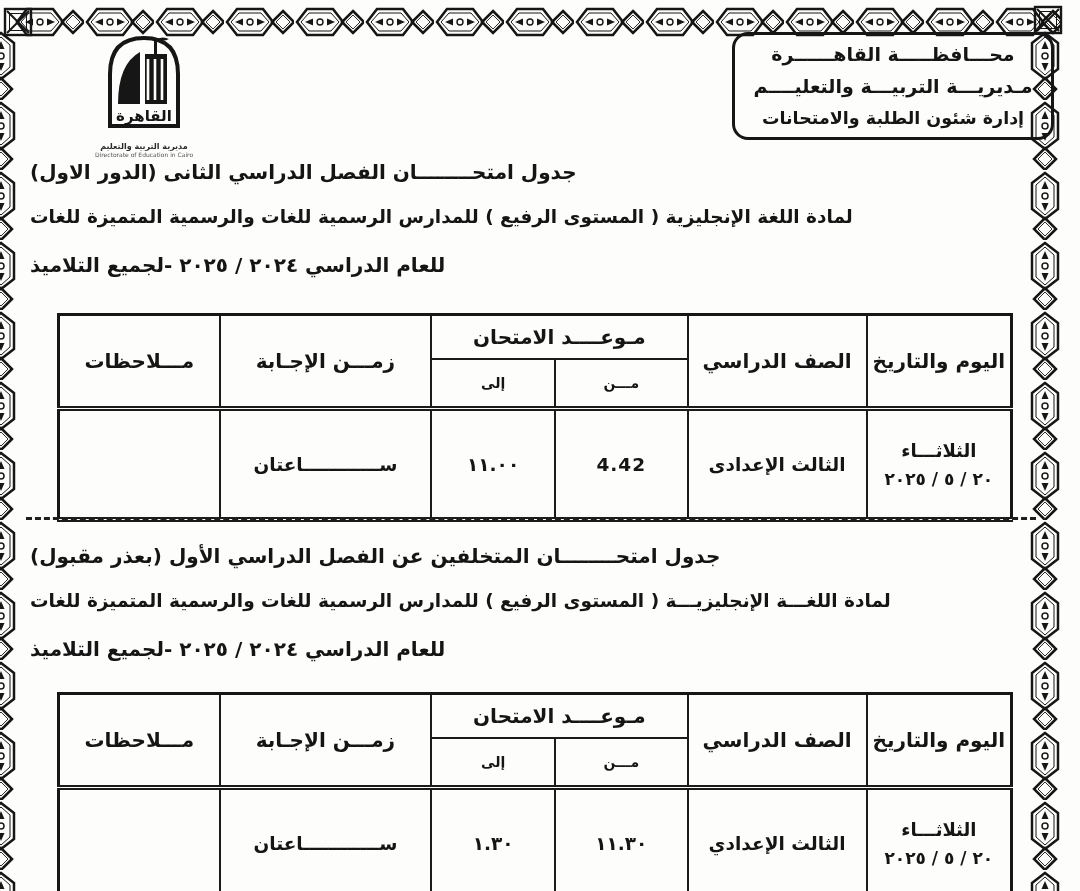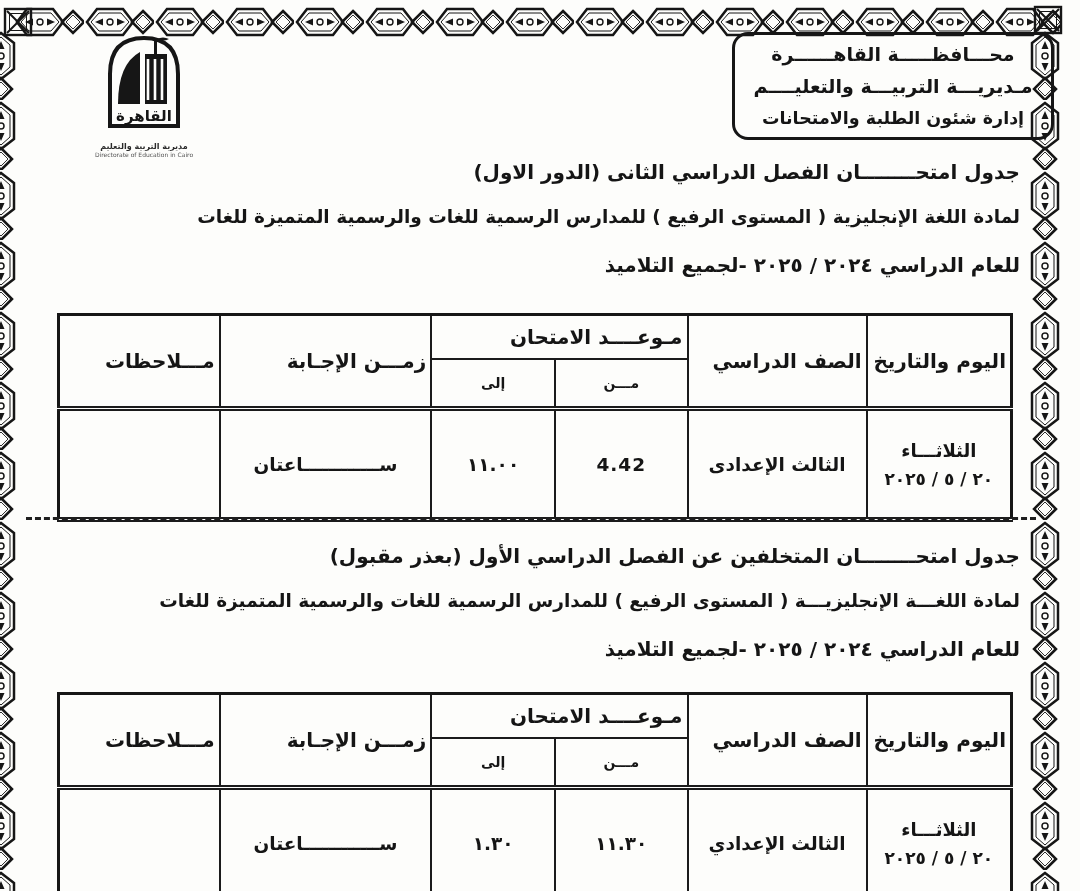--- a/index.html
+++ b/index.html
@@ -23,34 +23,34 @@
     border:3px solid #161616;border-radius:16px;
     display:flex;flex-direction:column;justify-content:center;
     text-align:center;padding:2px 10px;box-sizing:border-box;margin-left:32px;
   }
   .org-line{font-weight:bold;font-size:19px;line-height:32px;white-space:nowrap;}
   .org-line.l3{font-size:17.5px;}
   .logo-wrap{position:absolute;left:76px;top:26px;width:136px;height:142px;text-align:center;}
   .logo-caption{font-size:8px;font-weight:bold;line-height:9px;color:#2a2a2a;}
   .logo-caption-en{font-size:6px;color:#555;line-height:7px;}
   
-  .titles{position:absolute;left:30px;width:990px;text-align:right;}
+  .titles{position:absolute;left:30px;width:990px;text-align:left;}
   .t1{top:150px;}
   .t2{top:534px;}
   .title-line{font-weight:bold;white-space:nowrap;}
   .title-main{font-size:20px;line-height:44px;}
   .title-sub{font-size:18.5px;line-height:46px;}
   .title-year{font-size:20px;line-height:50px;}
   
   .sched{position:absolute;left:57px;width:956px;border-collapse:collapse;table-layout:fixed;direction:rtl;}
   .sched-1{top:313px;}
   .sched-2{top:692px;}
   .sched{border:3px solid #161616;}
   .sched th,.sched td{border:2px solid #1b1b1b;text-align:center;vertical-align:middle;font-weight:bold;padding:2px 4px;}
-  .sched thead .row-group th{height:38px;font-size:20px;text-align:right;}
+  .sched thead .row-group th{height:38px;font-size:20px;}
   .sched thead .row-sub th{height:42px;font-size:14px;}
   .sched tbody td{height:102px;font-size:18.5px;border-top:5px double #1b1b1b;border-bottom:5px double #1b1b1b;}
   .daydate .day{font-size:18px;margin-bottom:8px;}
   .daydate .date{font-size:17px;letter-spacing:1px;}
   .timecell{font-size:19px;letter-spacing:1px;}
   .durcell{font-size:19px;white-space:nowrap;}
   
   .separator{position:absolute;left:26px;top:517px;width:1010px;border-top:3px dashed #1f1f1f;}
 </style>
 </head>

